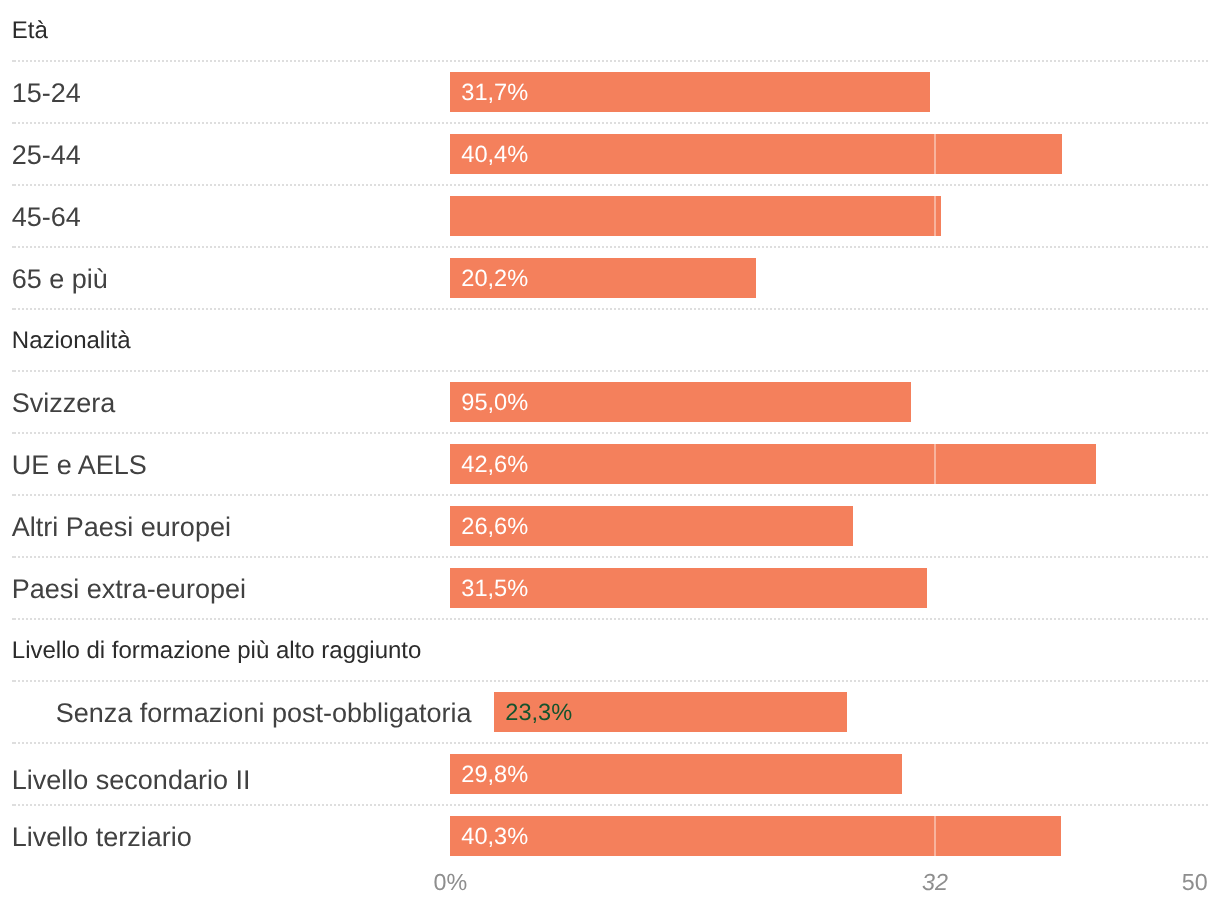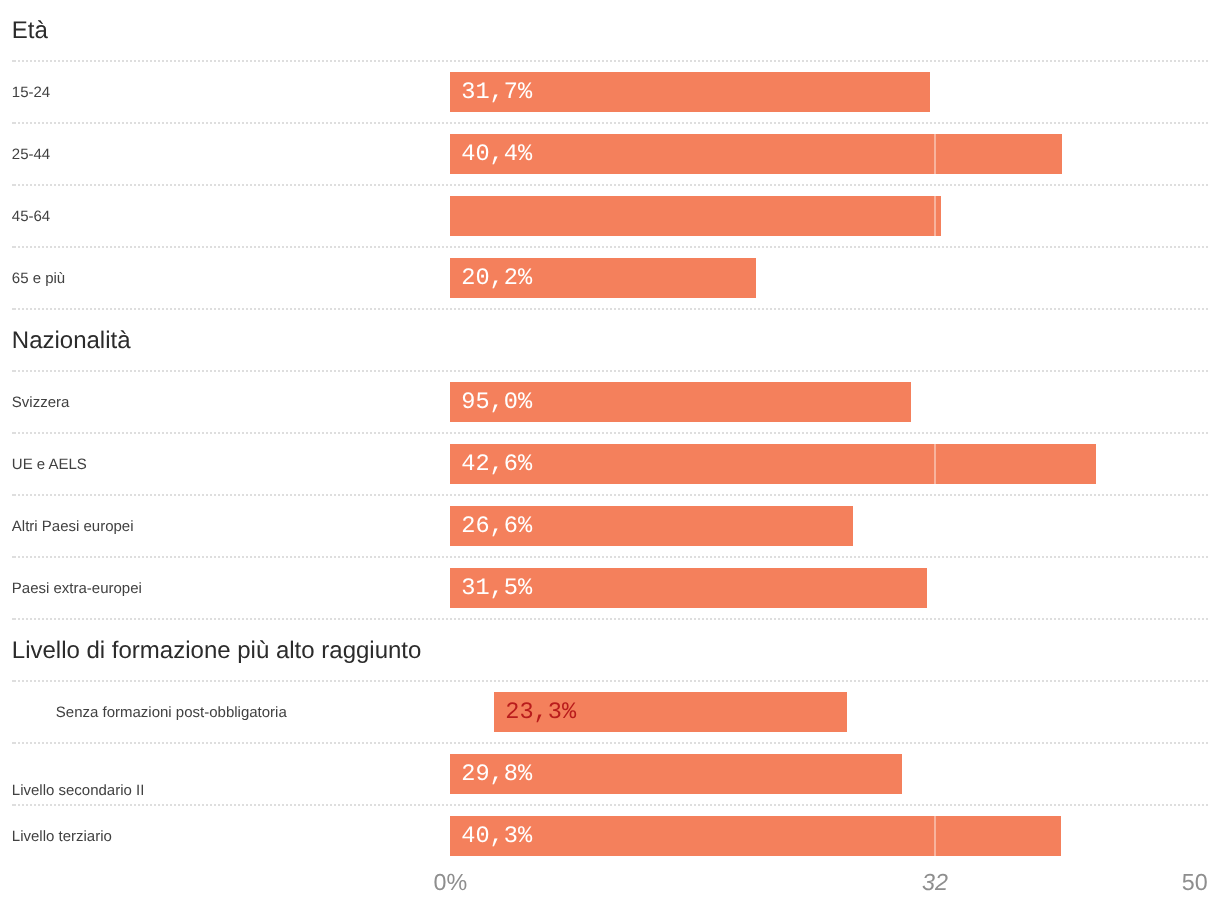--- a/index.html
+++ b/index.html
@@ -15,32 +15,32 @@
   }
   #chart { position:relative; width:1220px; height:904px; background:#ffffff; }
   .row-label, .section-label, .bar-label, .axis-tick-label { will-change: opacity; }
 
   .gridline-layer { position:absolute; left:0; top:0; width:1220px; height:904px; }
   .chart-row { position:absolute; left:0; width:1220px; height:62px; }
   .x-axis { position:absolute; left:0; top:0; width:1220px; height:904px; }
 
   .row-label {
     position:absolute; left:11.8px;
-    font-size:15px; line-height:24px;
+    font-size:27px; line-height:24px;
     color:#414141; white-space:nowrap;
   }
   .section-label {
     position:absolute; left:11.8px;
     font-size:24px; line-height:24px;
     color:#2b2b2b; white-space:nowrap;
   }
   .bar { position:absolute; height:40px; background:#f4805c; }
   .bar-label {
     position:absolute; color:#ffffff;
-    font-size:23.6px; line-height:24px; white-space:nowrap;font-family:Liberation Mono, monospace;
+    font-size:23.6px; line-height:24px; white-space:nowrap;
   }
   .axis-tick-label {
     position:absolute; top:870px;
     font-size:23.3px; line-height:24px;
     color:#8e8e8e; white-space:nowrap;
   }
   .reference-line { position:absolute; width:1.9px; opacity:0.40; }
   .gridline { position:absolute; height:2px; background:transparent; }
   .gridline-lead { position:absolute; left:0; top:0; width:4px; height:2px; }
   .gridline-dots { position:absolute; left:6px; top:0; right:0; height:2px; }
@@ -175,24 +175,24 @@
     <div class="row-label" style="top: 20.2px;">Paesi extra-europei</div>
     <div class="bar" style="left: 450.3px; top: 11.1px; width: 477.127px; height: 40px; background: rgb(244, 128, 92);"></div>
     <div class="bar-label" style="left: 461.3px; top: 20.2px; color: rgb(255, 255, 255);">31,5%</div>
   </div>
 
   <div class="section-label" data-band="10" style="top: 639px;">Livello di formazione più alto raggiunto</div>
 
   <div class="chart-row" data-band="11" style="top: 680.8px;">
     <div class="row-label" style="top: 20.2px;">Senza formazioni post-obbligatoria</div>
     <div class="bar" style="left: 450.3px; top: 11.1px; width: 352.922px; height: 40px; background: rgb(244, 128, 92);"></div>
-    <div class="bar-label" style="left: 461.3px; top: 20.2px; color: #b91c1c;">23,3%</div>
+    <div class="bar-label" style="left: 461.3px; top: 20.2px; color: #14532d;">23,3%</div>
   </div>
   <div class="chart-row" data-band="12" style="top: 742.8px;">
-    <div class="row-label" style="top: 36px;">Livello secondario II</div>
+    <div class="row-label" style="top: 25px;">Livello secondario II</div>
     <div class="bar" style="left: 450.3px; top: 11.1px; width: 451.377px; height: 40px; background: rgb(244, 128, 92);"></div>
     <div class="bar-label" style="left: 461.3px; top: 20.2px; color: rgb(255, 255, 255);">29,8%</div>
   </div>
   <div class="chart-row" data-band="13" style="top: 804.8px;">
     <div class="row-label" style="top: 20.2px;">Livello terziario</div>
     <div class="bar" style="left: 450.3px; top: 11.1px; width: 610.419px; height: 40px; background: rgb(244, 128, 92);"></div>
     <div class="bar-label" style="left: 461.3px; top: 20.2px; color: rgb(255, 255, 255);">40,3%</div>
   <div class="reference-line" style="left: 934.1px; top: 11.1px; height: 40px; background: rgb(255, 255, 255);"></div>
     </div>
 

